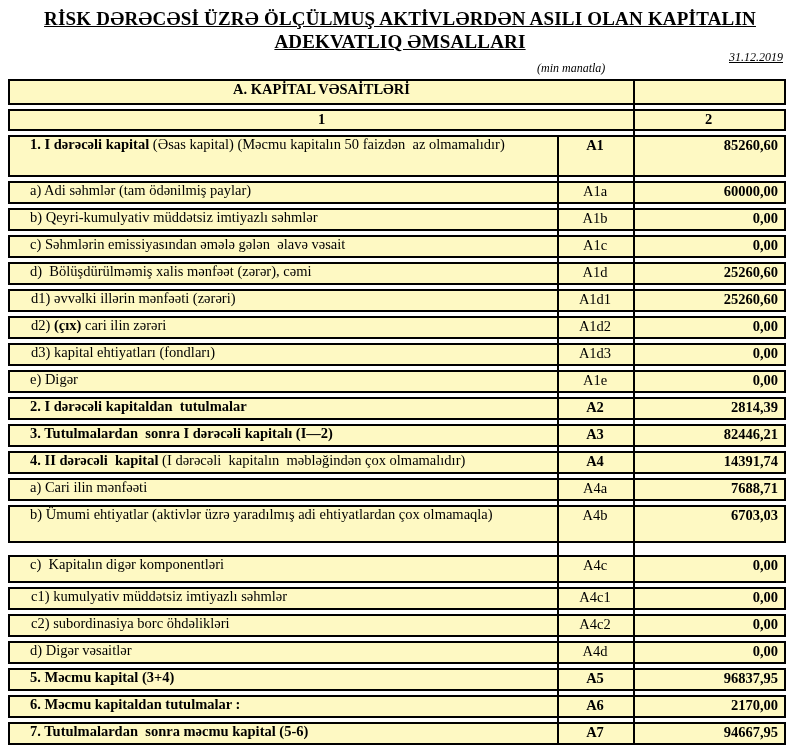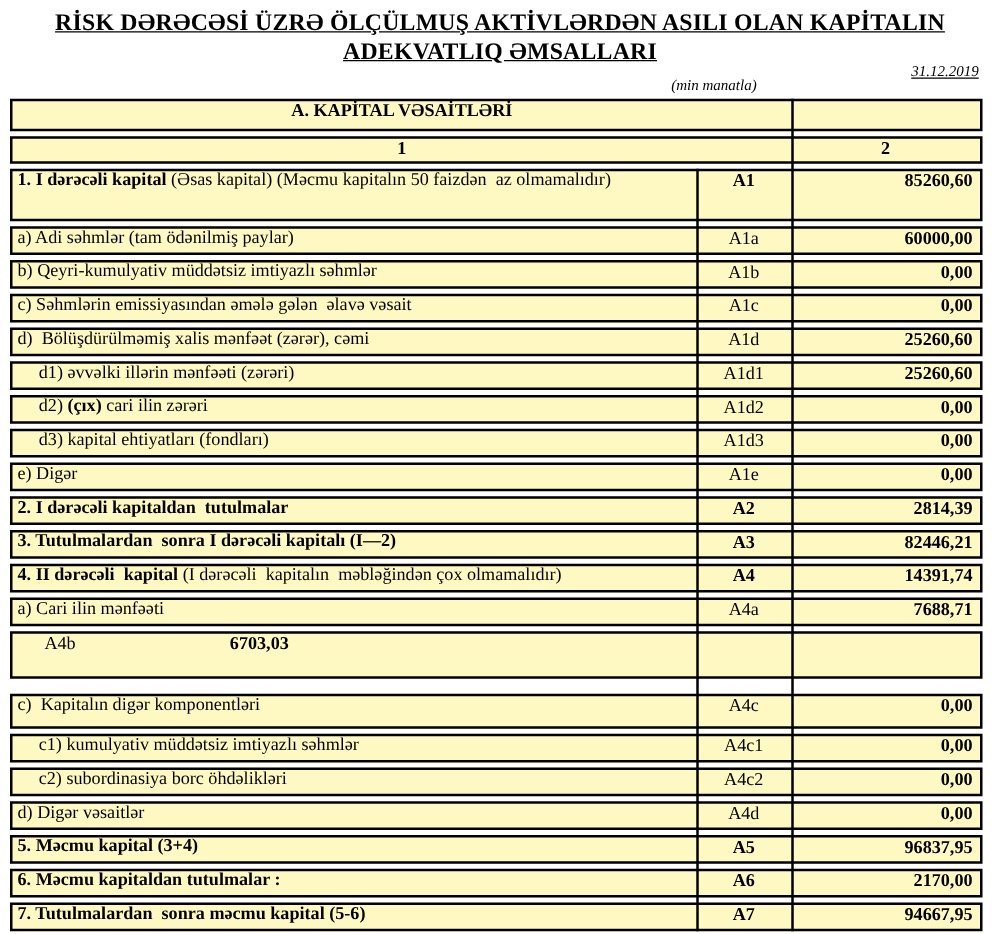--- a/index.html
+++ b/index.html
@@ -51,21 +51,21 @@
   .h22 { height: 22px; }
   .h26 { height: 26px; }
   .h28 { height: 28px; margin-top: 12px; }
   .h38 { height: 38px; }
   .h42 { height: 42px; }
 
   .cell { box-sizing: border-box; }
   .desc {
     flex: 1 1 auto;
     min-width: 0;
-    padding-left: 4px;
+    padding-left: 20px;
     white-space: pre-wrap;
     overflow: hidden;
     line-height: 1.1;
   }
   .ind1 .desc { }
   .ind2 .desc { padding-left: 21px; }
   .code { flex: 0 0 76px; text-align: center; }
   .val  { flex: 0 0 151px; text-align: right; padding-right: 6px; font-weight: bold; }
   .merged { flex: 1 1 auto; text-align: center; }
   .b { font-weight: bold; }
@@ -179,20 +179,21 @@
       <div class="cell val">14391,74</div>
     </div>
 
     <div class="row ind1">
       <div class="cell desc">a) Cari ilin mənfəəti</div>
       <div class="cell code">A4a</div>
       <div class="cell val">7688,71</div>
     </div>
 
     <div class="row h38 ind1">
+      <div class="cell desc">b) Ümumi ehtiyatlar (aktivlər üzrə yaradılmış adi ehtiyatlardan çox olmamaqla)</div>
       <div class="cell code">A4b</div>
       <div class="cell val">6703,03</div>
     </div>
 
     <div class="row h28 ind1">
       <div class="cell desc">c)  Kapitalın digər komponentləri</div>
       <div class="cell code">A4c</div>
       <div class="cell val">0,00</div>
     </div>
 

